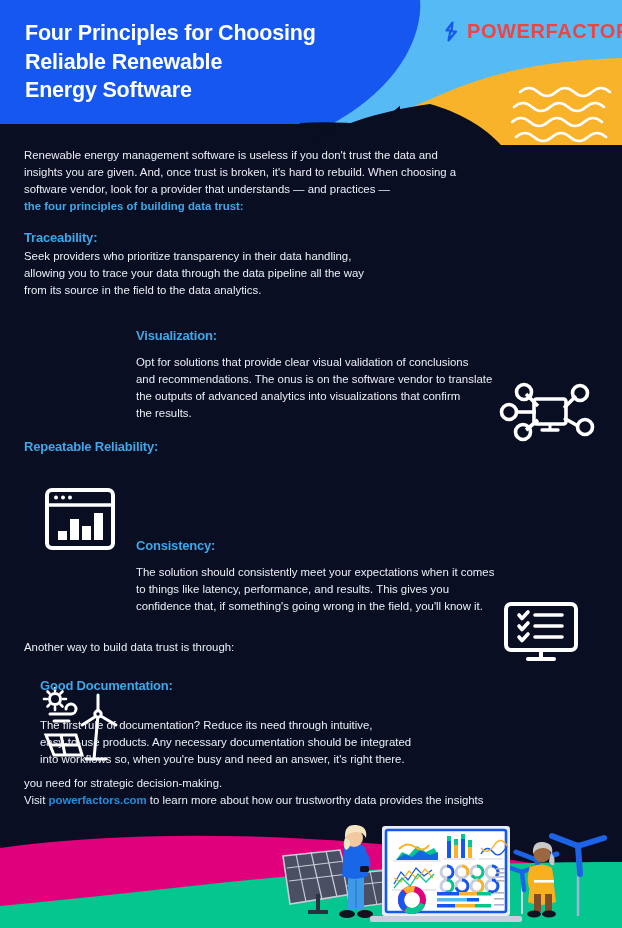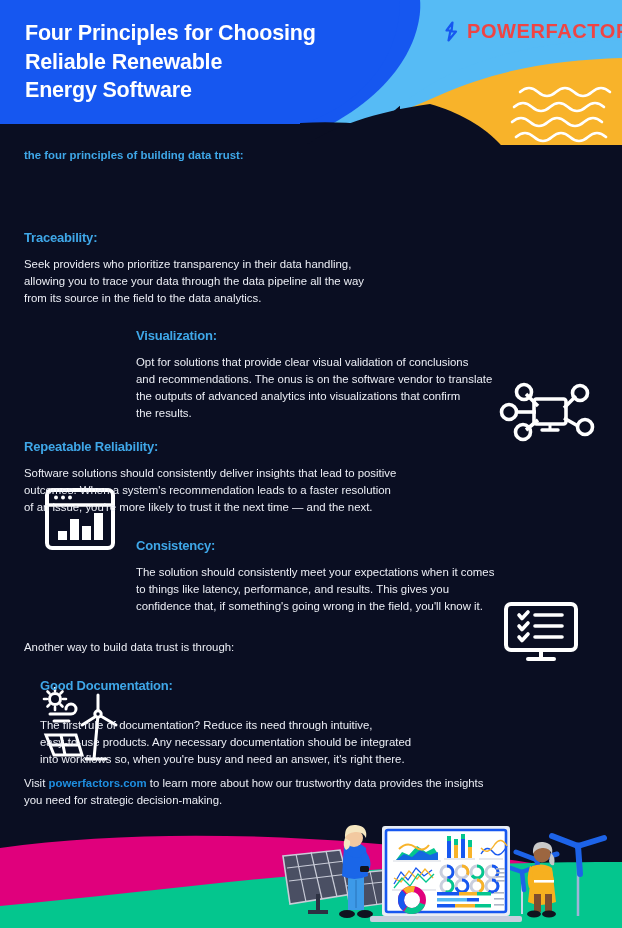--- a/index.html
+++ b/index.html
@@ -128,26 +128,29 @@
       <svg width="19" height="22" viewBox="0 0 19 22">
         <path d="M10.5,1.5 L4.5,9.5 L8.5,9.5 L6.5,19.5 L14,10.5 L9.5,10.5 Z" fill="none" stroke="#1657f0" stroke-width="2.2" stroke-linejoin="round"></path>
       </svg>
       <span id="logo-text">POWERFACTORS</span>
     </div>
   </div>
 
   <div id="content">
 
     <div class="block" style="left:24px; top:2px; width:570px;">
+      <div class="para">Renewable energy management software is useless if you don't trust the data and
+insights you are given. And, once trust is broken, it's hard to rebuild. When choosing a
+software vendor, look for a provider that understands — and practices —</div>
       <div class="para accent-line" style="margin-top:0px;">the four principles of building data trust:</div>
     </div>
 
     <div class="block" style="left:24px; top:85px; width:470px;">
       <div class="heading">Traceability:</div>
-      <div class="para" style="margin-top:11px;">Seek providers who prioritize transparency in their data handling,
+      <div class="para" style="margin-top:3px;">Seek providers who prioritize transparency in their data handling,
 allowing you to trace your data through the data pipeline all the way
 from its source in the field to the data analytics.</div>
     </div>
     <div class="icon-box" style="left:490px; top:237px;">
       <svg width="110" height="62" viewBox="0 0 110 62">
         <g stroke="#ffffff" stroke-width="3.6" fill="none">
           <line x1="28" y1="30" x2="46" y2="30"></line>
           <line x1="36" y1="12" x2="48" y2="24"></line>
           <line x1="36" y1="48" x2="48" y2="38"></line>
           <line x1="74" y1="26" x2="86" y2="14"></line>
@@ -186,23 +189,20 @@
           <rect x="14" y="44" width="9" height="9"></rect>
           <rect x="26" y="32" width="9" height="21"></rect>
           <rect x="38" y="39" width="9" height="14"></rect>
           <rect x="50" y="26" width="9" height="27"></rect>
         </g>
       </svg>
     </div>
 
     <div class="block" style="left:24px; top:294px; width:490px;">
       <div class="heading">Repeatable Reliability:</div>
-      <div class="para" style="margin-top:11px;">Software solutions should consistently deliver insights that lead to positive
-outcomes. When a system's recommendation leads to a faster resolution
-of an issue, you're more likely to trust it the next time — and the next.</div>
     </div>
     <div class="icon-box" style="left:502px; top:456px;">
       <svg width="78" height="64" viewBox="0 0 78 64">
         <rect x="4" y="3" width="70" height="46" rx="5" fill="none" stroke="#ffffff" stroke-width="4"></rect>
         <line x1="39" y1="49" x2="39" y2="56" stroke="#ffffff" stroke-width="4"></line>
         <line x1="26" y1="58" x2="52" y2="58" stroke="#ffffff" stroke-width="4" stroke-linecap="round"></line>
         <g stroke="#ffffff" stroke-width="3.6" fill="none" stroke-linecap="round" stroke-linejoin="round">
           <polyline points="17,14 20,17.5 26,11"></polyline>
           <polyline points="17,25 20,28.5 26,22"></polyline>
           <polyline points="17,36 20,39.5 26,33"></polyline>
@@ -275,22 +275,22 @@
         <g stroke="#ffffff" stroke-width="3.4" stroke-linecap="round">
           <line x1="25" y1="26" x2="44" y2="26"></line>
           <line x1="22" y1="37" x2="44" y2="37"></line>
           <line x1="22" y1="48" x2="44" y2="48"></line>
           <line x1="22" y1="59" x2="38" y2="59"></line>
         </g>
       </svg>
     </div>
 
     <div class="block" style="left:24px; top:630px; width:580px;">
+      <div class="para">you need for strategic decision-making.</div>
       <div class="para"><span>Visit </span><span class="link">powerfactors.com</span><span> to learn more about how our trustworthy data provides the insights</span></div>
-      <div class="para">you need for strategic decision-making.</div>
     </div>
   </div>
 
   <div id="footer">
     <svg width="622" height="120" viewBox="0 0 622 120">
       <rect x="0" y="0" width="622" height="120" fill="#0a0e22"></rect>
 
       <path d="M0,40 C140,20 320,26 470,46 C540,56 590,64 622,68 L622,120 L0,120 Z" fill="#e0007c"></path>
 
       <path d="M0,98 C110,88 230,72 340,64 C450,56 545,54 622,54 L622,120 L0,120 Z" fill="#04c68e"></path>

